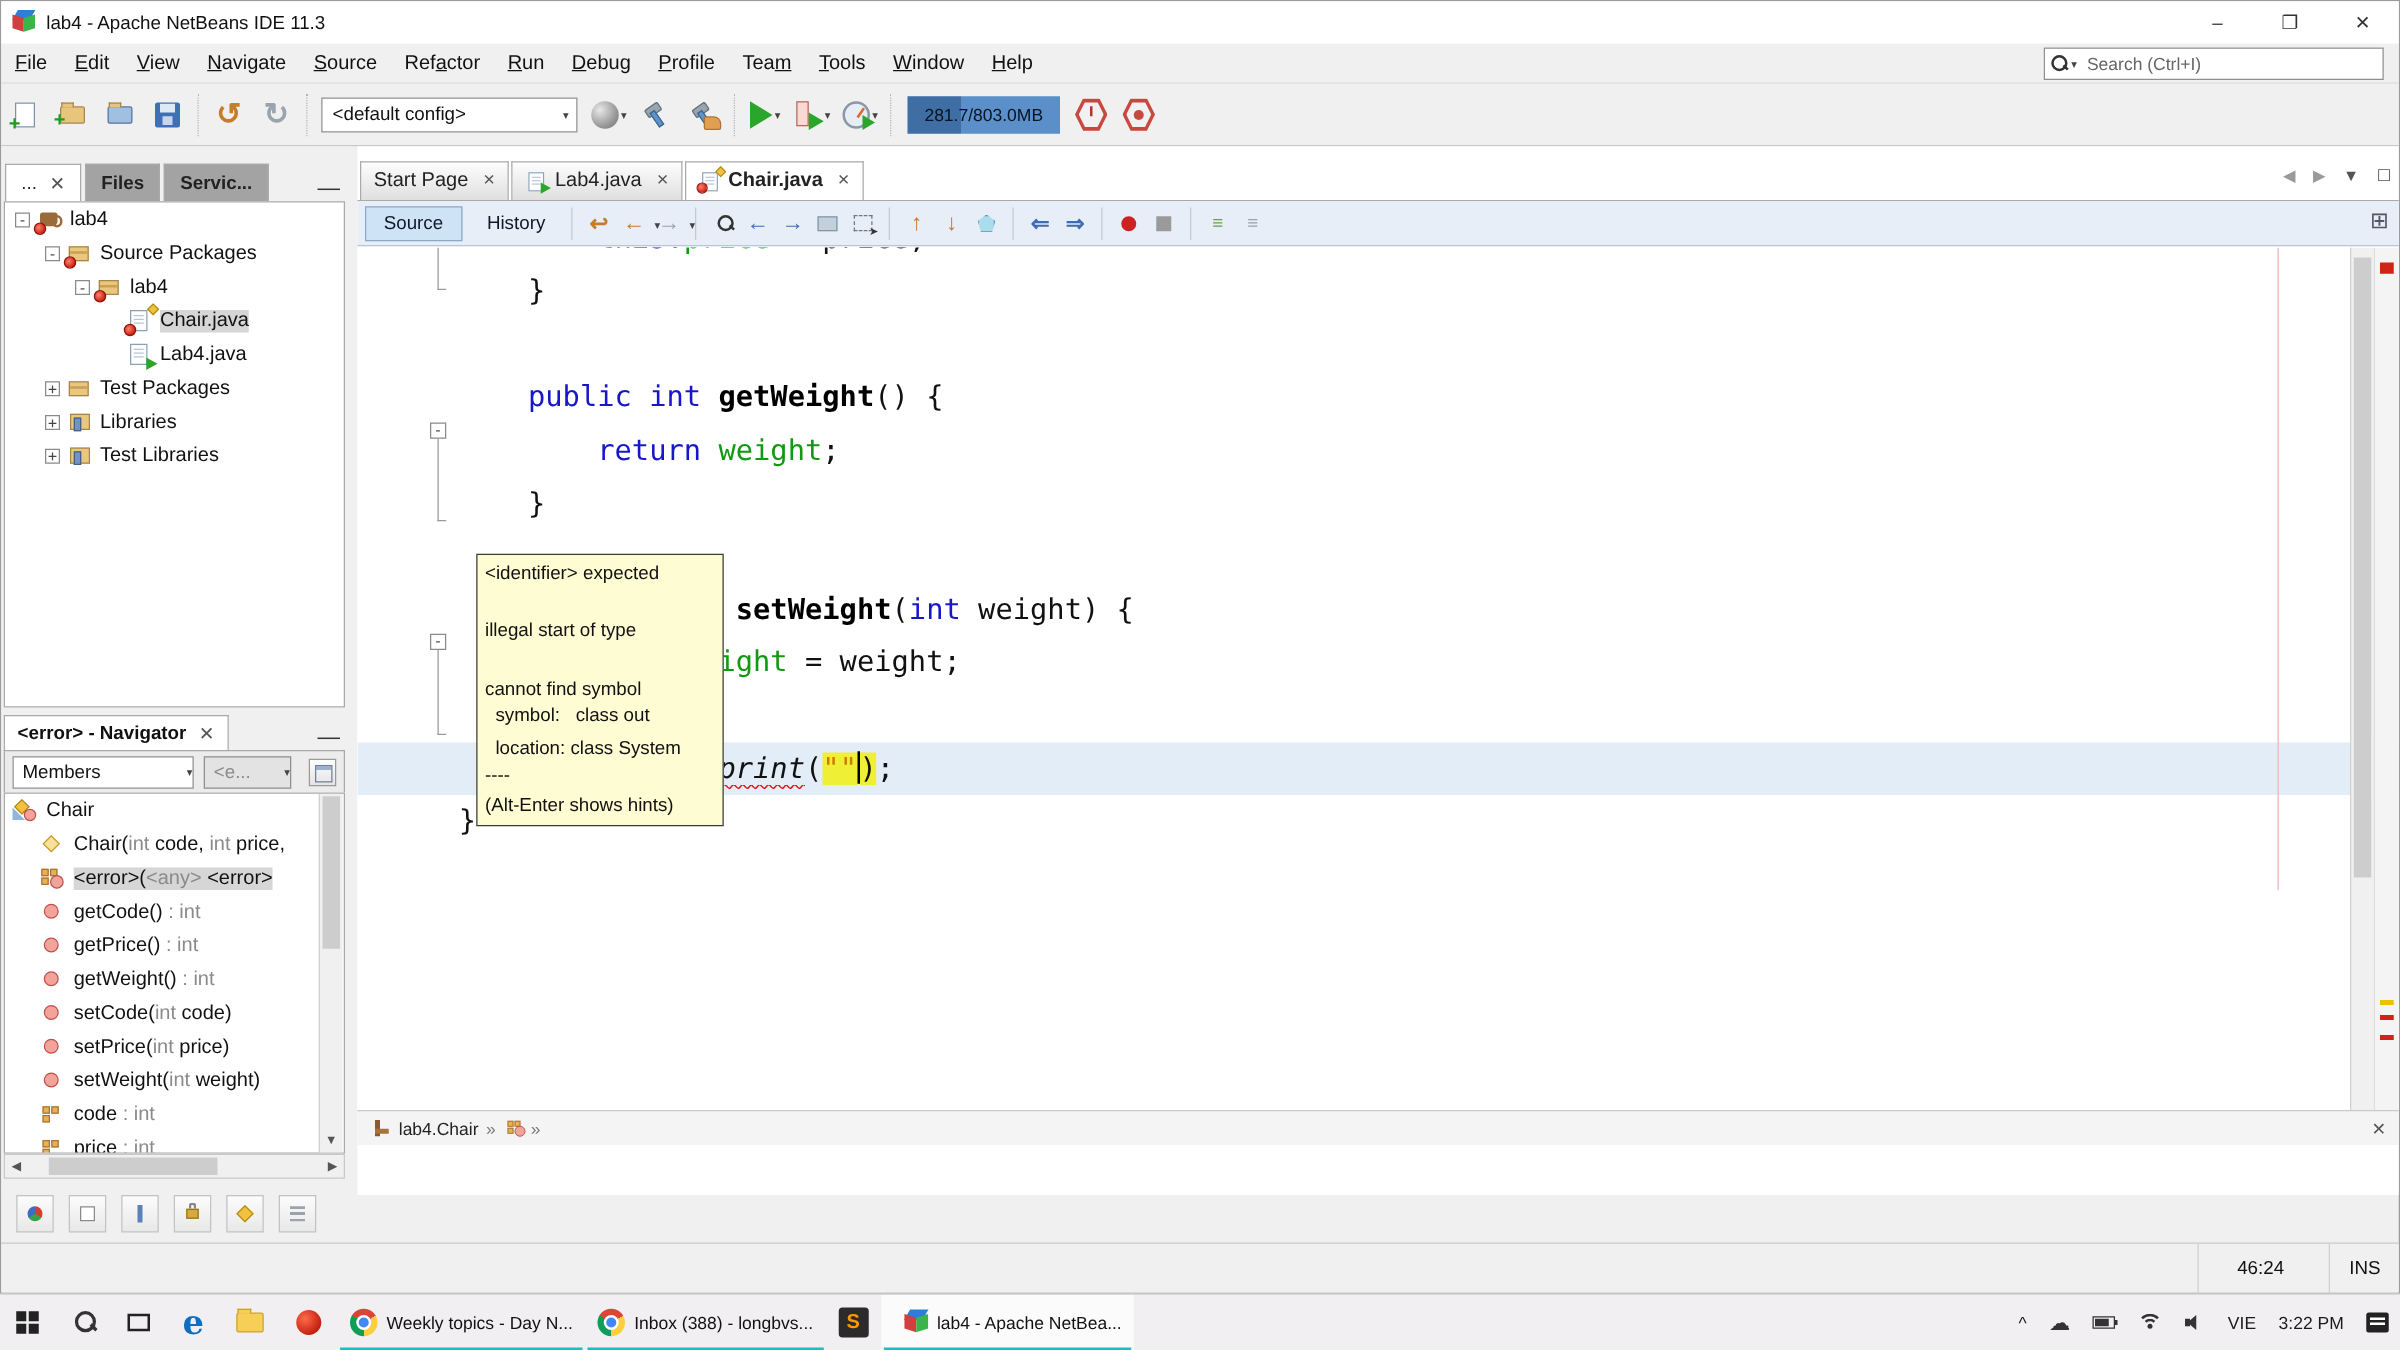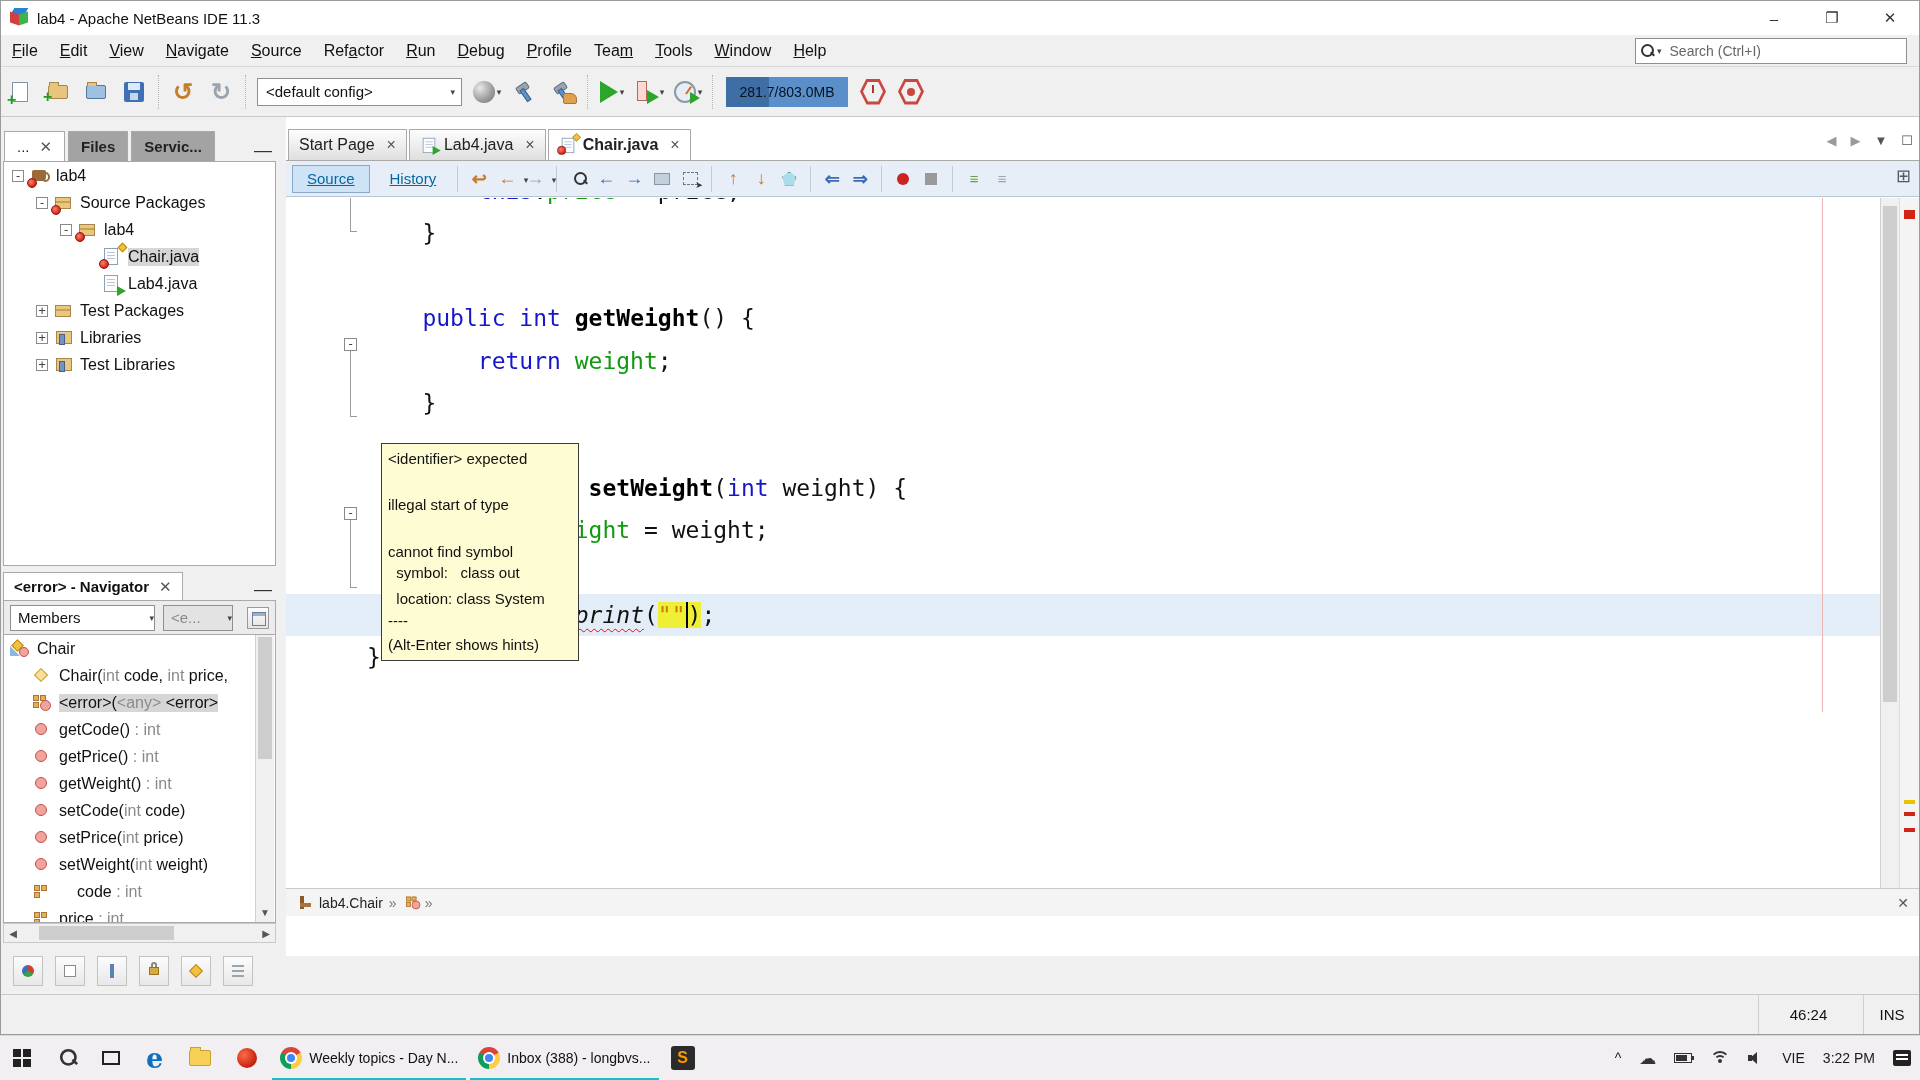--- a/index.html
+++ b/index.html
@@ -130,21 +130,21 @@
   
   #editor{position:absolute;left:285px;top:116px;right:0;bottom:78px;background:#fff;}
   #edtabs{position:absolute;left:0;top:12px;width:100%;height:32px;display:flex;align-items:flex-end;border-bottom:1px solid #a9a9a9;}
   .etab{height:31px;display:flex;align-items:center;padding:0 10px;background:linear-gradient(#fdfdfd,#dfdfdf);border:1px solid #a9a9a9;border-bottom:none;margin-left:2px;font-size:16px;color:#222;}
   .etab.active{background:#fff;font-weight:bold;}
   .etab .x{margin-left:12px;color:#555;font-weight:normal;}
   .etab .ticon{width:18px;height:18px;margin-right:6px;}
   #edtabctl{position:absolute;right:6px;top:16px;display:flex;align-items:center;gap:14px;color:#9a9a9a;font-size:13px;}
   #edtabctl .en{color:#555;}
   #edtoolbar{position:absolute;left:0;top:44px;width:100%;height:36px;background:#e7eef7;border-bottom:1px solid #b9c6d6;display:flex;align-items:center;}
-  .vtoggle{height:28px;padding:0 14px;display:flex;align-items:center;font-size:15px;color:#0369a1;margin-left:6px;text-decoration:underline;}
+  .vtoggle{height:28px;padding:0 14px;display:flex;align-items:center;font-size:15px;color:#0f172a;margin-left:6px;}
   .vtoggle.active{background:#cfe3f7;border:1px solid #8aa8c9;}
   .esep{width:1px;height:26px;background:#c0cbd8;margin:0 7px;}
   .ebtn{width:28px;height:28px;display:flex;align-items:center;justify-content:center;font-size:18px;position:relative;}
   .ebtn .dda{position:absolute;right:-7px;top:10px;}
   .o{color:#c77c2a;font-weight:bold;} .b{color:#3e6db5;font-weight:bold;} .g{color:#9aa4ae;font-weight:bold;}
   .hlrect{width:16px;height:12px;background:#c3cfda;border:1px solid #8496a8;}
   .dashrect{width:15px;height:13px;border:1px dashed #6a7a8a;position:relative;}
   .dashrect:after{content:'➤';position:absolute;right:-6px;bottom:-6px;font-size:9px;color:#333;}
   .pent{width:14px;height:14px;background:#aadcec;border:1px solid #5a98b0;clip-path:polygon(50% 0,100% 38%,82% 100%,18% 100%,0 38%);}
   .reddot{width:12px;height:12px;border-radius:50%;background:#cc2222;}
@@ -484,21 +484,21 @@
                 <i class="c"></i>
               </span>
               <span class="txt"><span class="nb">setPrice(</span><span class="ng">int</span><span class="nb"> price)</span></span>
             </div>
             <div class="nrow" style="padding-left: 28px;">
               <span class="nicon ic-method">
                 <i class="c"></i>
               </span>
               <span class="txt"><span class="nb">setWeight(</span><span class="ng">int</span><span class="nb"> weight)</span></span>
             </div>
-            <div class="nrow" style="padding-left: 28px; gap: 18px;">
+            <div class="nrow" style="padding-left: 28px;">
               <span class="nicon ic-field">
                 <i class="sq s1"></i>
                 <i class="sq s2"></i>
                 <i class="sq s3"></i>
               </span>
               <span class="txt"><span class="nb">code</span><span class="ng"> : int</span></span>
             </div>
             <div class="nrow" style="padding-left: 28px;">
               <span class="nicon ic-field">
                 <i class="sq s1"></i>
@@ -737,20 +737,28 @@
           <span class="chrome"></span>
           <span class="lbl">Weekly topics - Day N...</span>
         </span>
         <span class="tkapp running">
           <span class="chrome"></span>
           <span class="lbl">Inbox (388) - longbvs...</span>
         </span>
         <span class="tkapp">
           <span class="subl">S</span>
         </span>
+        <span class="tkapp running activeapp">
+          <span class="nb-cube tknb">
+            <i class="f3"></i>
+            <i class="f1"></i>
+            <i class="f2"></i>
+          </span>
+          <span class="lbl">lab4 - Apache NetBea...</span>
+        </span>
       </span>
     <span id="tray">
       <span class="trayitem">^</span>
       <span class="trayitem cloudg">☁</span>
       <span class="trayitem">
           <span class="batt"></span>
         </span>
       <span class="trayitem">
           <span class="wifi">
             <i class="w1"></i>

